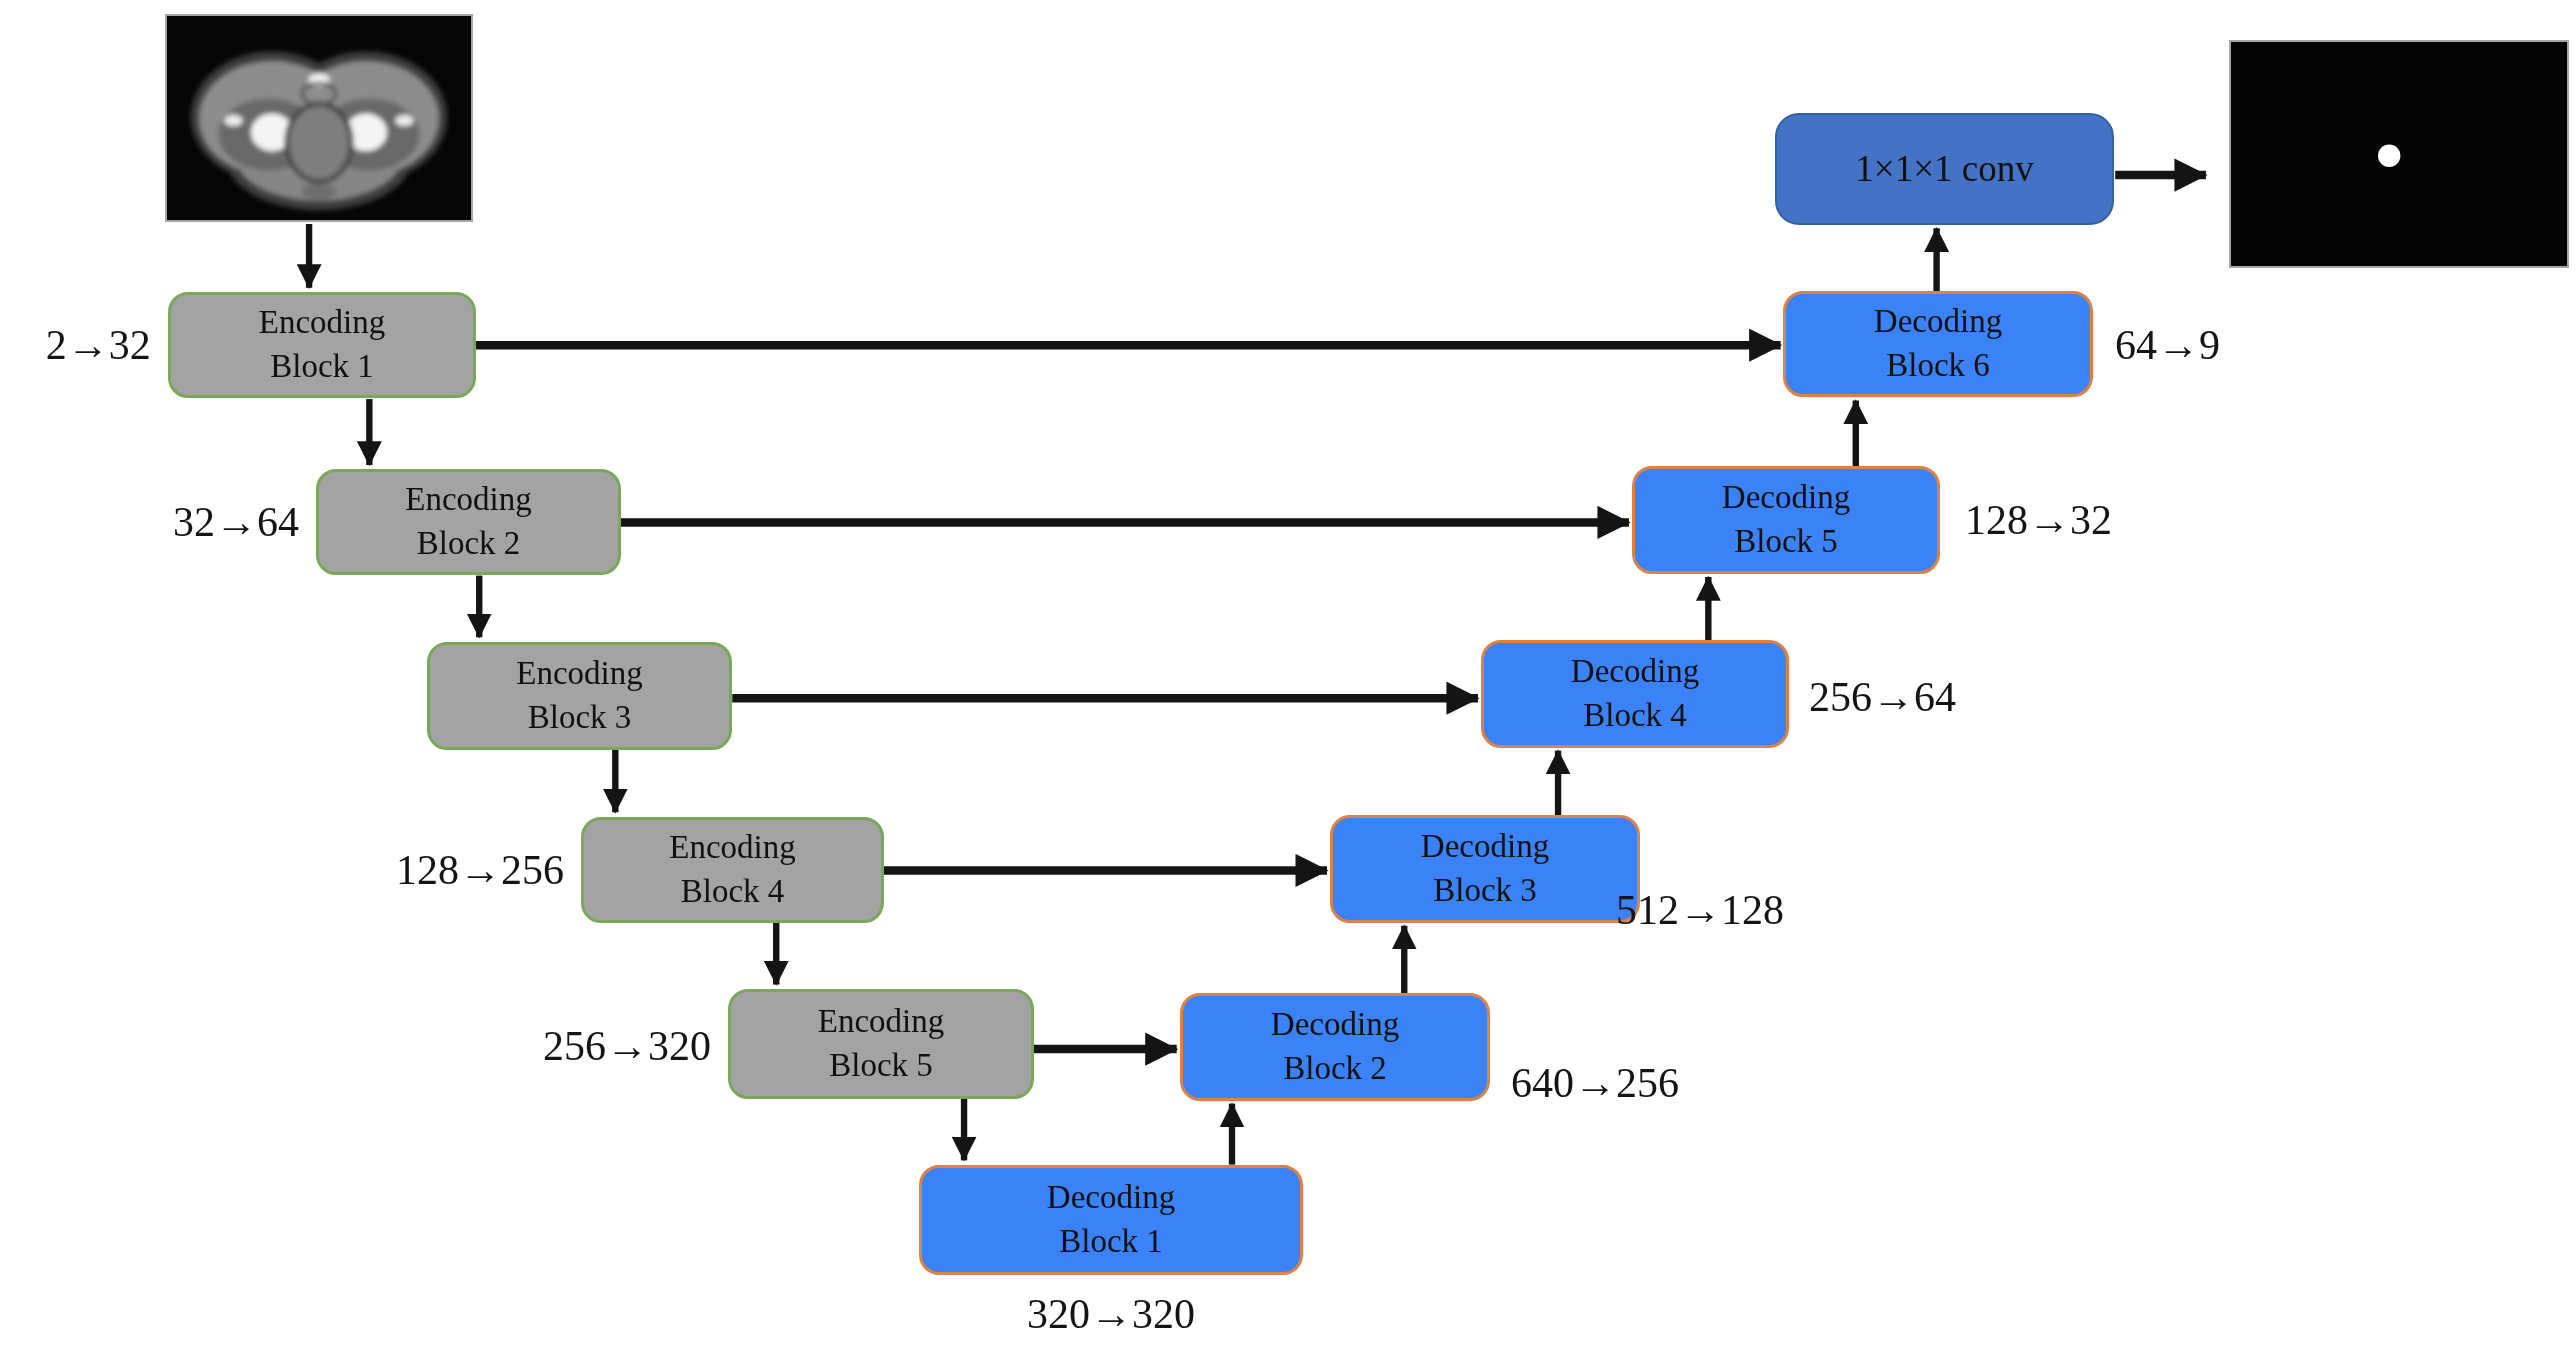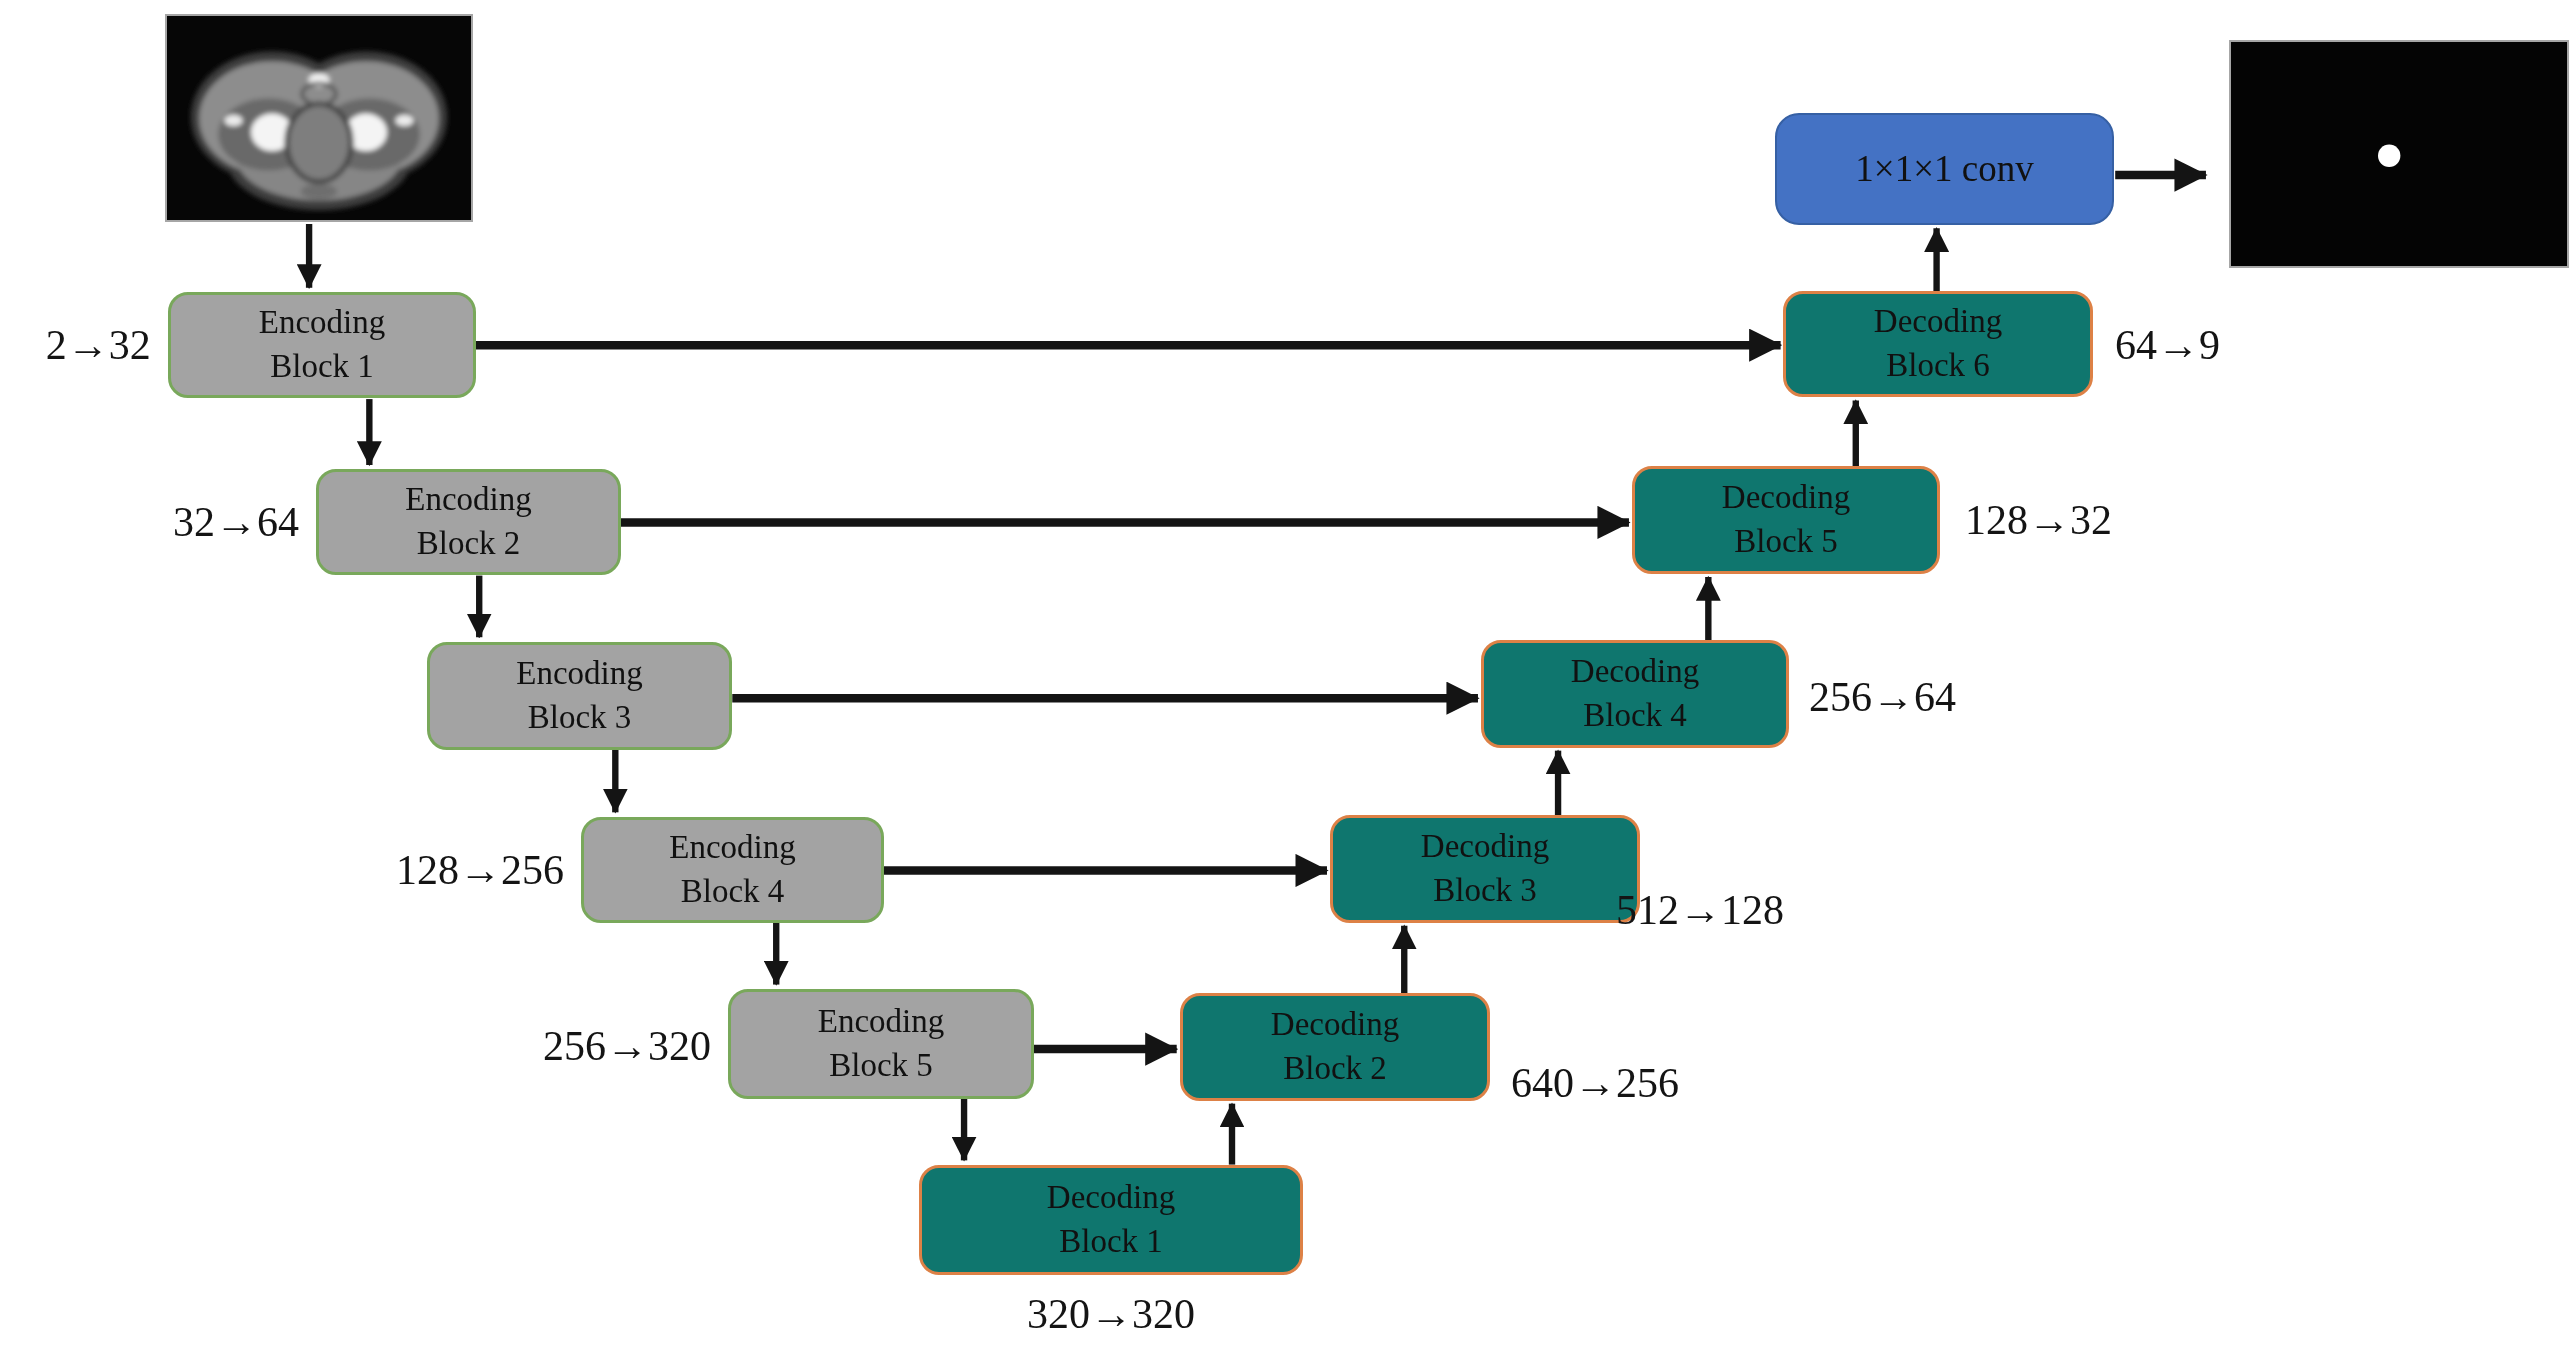--- a/index.html
+++ b/index.html
@@ -15,21 +15,21 @@
     position:absolute;z-index:2;
     display:flex;align-items:center;justify-content:center;
     border-radius:20px;box-sizing:border-box;
     text-align:center;
   }
   .block-label{
     white-space:pre-line;
     font-weight:normal;font-size:33px;line-height:1.32;color:#111111;
   }
   .enc{background:#a3a3a3;border:3.5px solid #79A85B;}
-  .dec{background:#0f766e;border:3.5px solid #DD8146;}
+  .dec{background:#3b82f6;border:3.5px solid #DD8146;}
   .conv{background:#4472C4;border:2.8px solid #3660A4;border-radius:24px;}
   .conv .block-label{font-size:37px;}
   .chan{
     position:absolute;z-index:2;
     font-size:42px;height:65px;line-height:65px;
     white-space:nowrap;color:#141414;
   }
   .chan.r{text-align:right;}
   .chan.c{text-align:center;}
   .imgbox{

